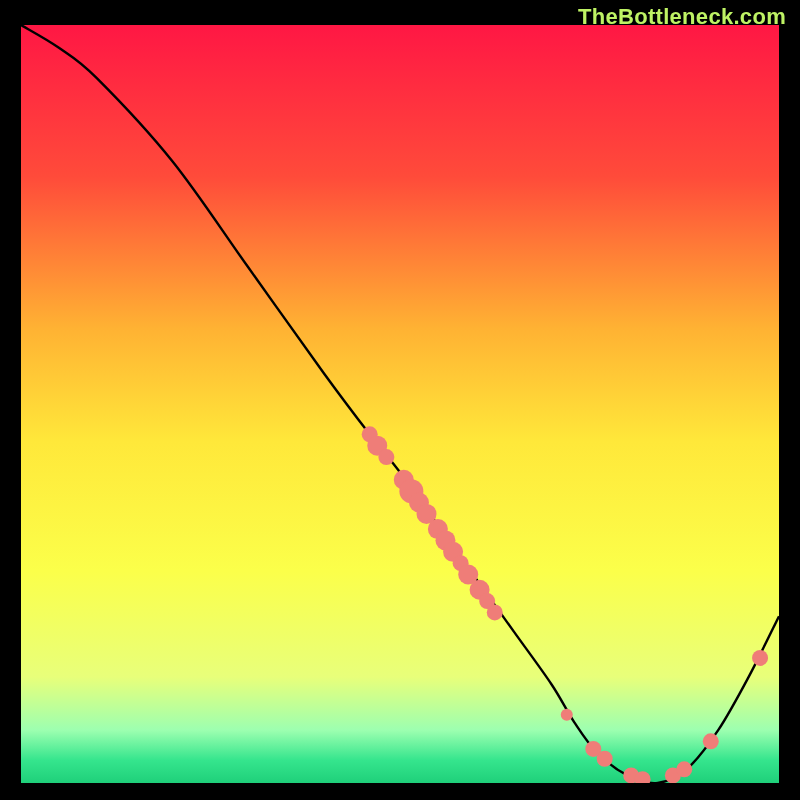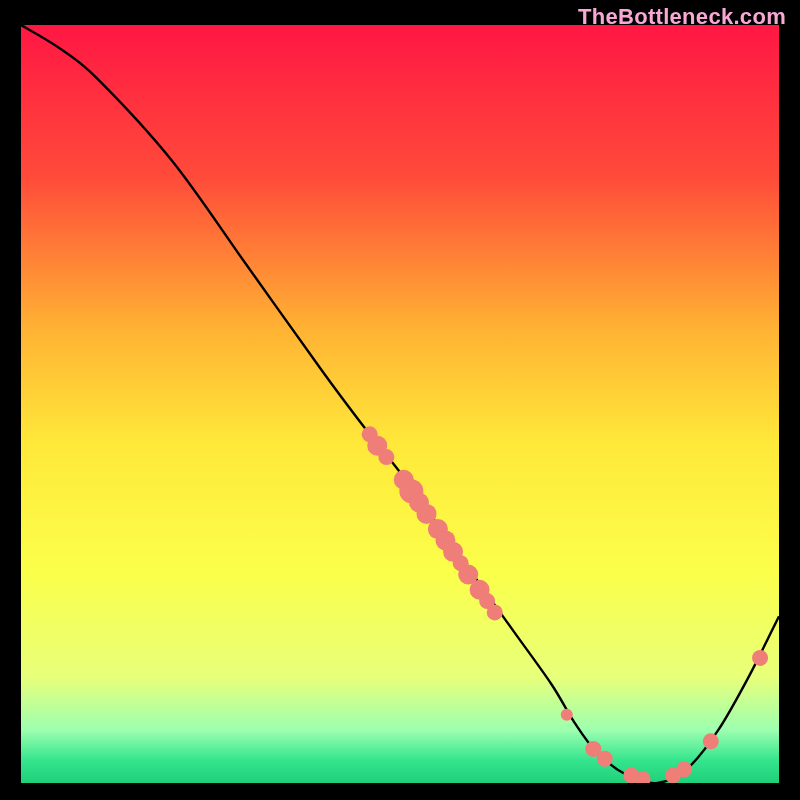--- a/index.html
+++ b/index.html
@@ -15,21 +15,21 @@
     position: relative;
     width: 800px;
     height: 800px;
   }
   .watermark {
     position: absolute;
     top: 4px;
     right: 14px;
     font-size: 22px;
     font-weight: 600;
-    color: #f9a8d4;
+    color: #bef264;
     letter-spacing: 0.3px;
   }
   .chart {
     position: absolute;
     left: 21px;
     top: 25px;
     width: 758px;
     height: 758px;
   }
   svg { display: block; }

